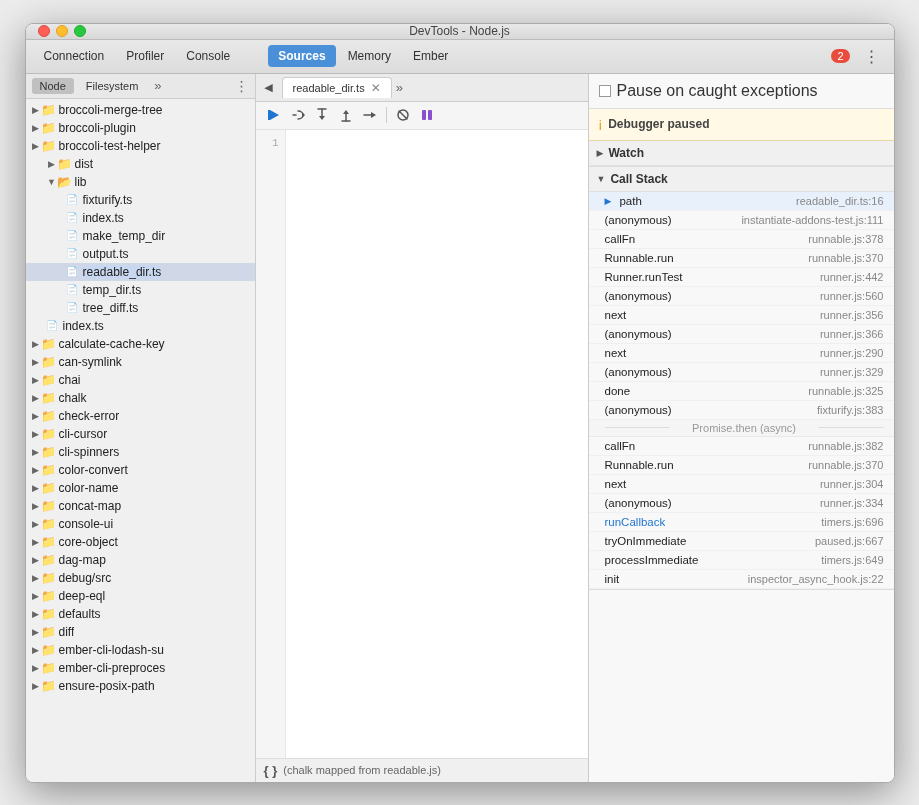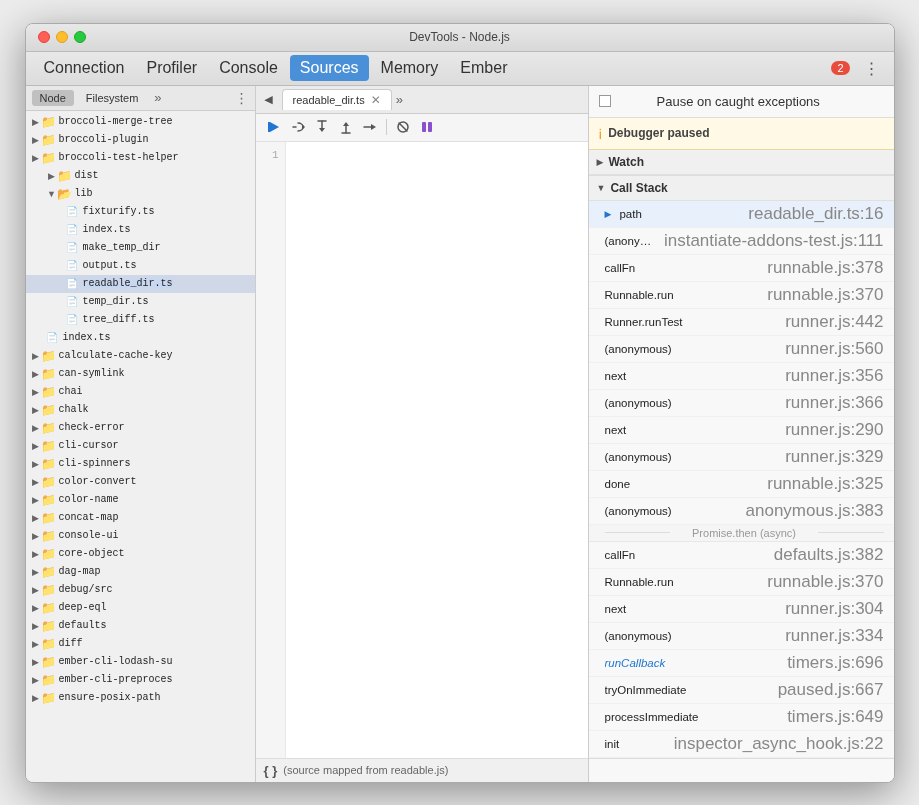--- a/index.html
+++ b/index.html
@@ -18,21 +18,21 @@
       background: #f5f5f5;
       border-radius: 8px;
       box-shadow: 0 10px 40px rgba(0,0,0,0.4);
       display: flex;
       flex-direction: column;
       overflow: hidden;
       border: 1px solid #aaa;
     }
     .titlebar {
       background: linear-gradient(to bottom, #e8e8e8, #d8d8d8);
-      height: 28px;
+      height: 16px;
       display: flex;
       align-items: center;
       padding: 0 12px;
       border-bottom: 1px solid #bbb;
       flex-shrink: 0;
       position: relative;
     }
     .traffic-lights {
       display: flex;
       gap: 6px;
@@ -59,28 +59,29 @@
       display: flex;
       align-items: center;
       padding: 0 8px;
       border-bottom: 1px solid #bbb;
       flex-shrink: 0;
       gap: 2px;
     }
     .menu-item {
       padding: 4px 10px;
       border-radius: 4px;
-      font-size: 16px;
+      font-size: 12px;
       color: #333;
       cursor: pointer;
     }
     .menu-item.active {
       background: #4a90d9;
       color: white;
-      font-weight: 400;
+      font-weight: 700;
+      margin-left: 26px;
     }
     .menu-badge {
       margin-left: auto;
       display: flex;
       align-items: center;
       gap: 8px;
     }
     .badge-red {
       background: #e74c3c;
       color: white;
@@ -169,25 +170,24 @@
       display: inline-flex;
       align-items: center;
       justify-content: center;
       margin-right: 3px;
       flex-shrink: 0;
     }
     .folder-icon { color: #e8a020; font-size: 12px; }
     .folder-open-icon { color: #e8a020; font-size: 12px; }
     .file-ts-icon { color: #c8a020; font-size: 10px; }
     .tree-label {
-      font-size: 10px;
+      font-size: 12px;
       color: #222;
       overflow: hidden;
       text-overflow: ellipsis;
-      font-family: Liberation Mono, monospace;
     }
     .tree-label.highlighted { background: #c8d8f0; }
     
     .editor-panel {
       flex: 1;
       display: flex;
       flex-direction: column;
       background: #ffffff;
       border-right: 1px solid #ccc;
     }
@@ -320,23 +320,22 @@
       gap: 6px;
     }
     .pause-checkbox {
       width: 12px;
       height: 12px;
       border: 1px solid #999;
       background: white;
       flex-shrink: 0;
     }
     .pause-label {
-      font-size: 13px;
+      font-size: 16px;
       color: #333;
-      margin-left: 40px;
     }
     .debugger-paused-banner {
       background: #fff9e6;
       border-bottom: 1px solid #e8d8a0;
       padding: 6px 10px;
       display: flex;
       align-items: center;
       gap: 6px;
     }
     .info-icon {
@@ -389,23 +388,23 @@
       flex-shrink: 0;
     }
     .stack-name {
       flex: 1;
       font-size: 11.5px;
       color: #222;
       overflow: hidden;
       text-overflow: ellipsis;
       white-space: nowrap;
     }
-    .stack-name.link { color: #2176d2; font-style: italic; }
+    .stack-name.link { color: #2176d2; }
     .stack-location {
-      font-size: 17px;
+      font-size: 11px;
       color: #888;
       text-align: right;
       flex-shrink: 0;
     }
     .stack-async-label {
       padding: 2px 10px 2px 16px;
       font-size: 11px;
       color: #999;
       border-bottom: 1px solid #e8e8e8;
       background: #f5f5f5;
@@ -712,21 +711,21 @@
 
       <div class="editor-body">
         <div class="line-numbers">
           <div class="line-number">1</div>
         </div>
         <div class="editor-code"></div>
       </div>
 
       <div class="editor-footer">
         <span class="footer-icon">{ }</span>
-        <span>(source mapped from readable.js)</span>
+        <span>(chalk mapped from readable.js)</span>
       </div>
     </div>
 
     <div class="debugger-panel">
 
       <div class="debugger-top">
         <div class="pause-checkbox"></div>
         <span class="pause-label">Pause on caught exceptions</span>
       </div>
 
@@ -800,32 +799,32 @@
             <span class="stack-location">runner.js:329</span>
           </div>
 
           <div class="stack-item">
             <span class="stack-name">done</span>
             <span class="stack-location">runnable.js:325</span>
           </div>
 
           <div class="stack-item">
             <span class="stack-name">(anonymous)</span>
-            <span class="stack-location">anonymous.js:383</span>
+            <span class="stack-location">fixturify.js:383</span>
           </div>
 
           <div class="stack-async-label">
             <span class="async-line"></span>
             <span style="padding: 0 6px; white-space: nowrap;">Promise.then (async)</span>
             <span class="async-line"></span>
           </div>
 
           <div class="stack-item">
             <span class="stack-name">callFn</span>
-            <span class="stack-location">defaults.js:382</span>
+            <span class="stack-location">runnable.js:382</span>
           </div>
 
           <div class="stack-item">
             <span class="stack-name">Runnable.run</span>
             <span class="stack-location">runnable.js:370</span>
           </div>
 
           <div class="stack-item">
             <span class="stack-name">next</span>
             <span class="stack-location">runner.js:304</span>

